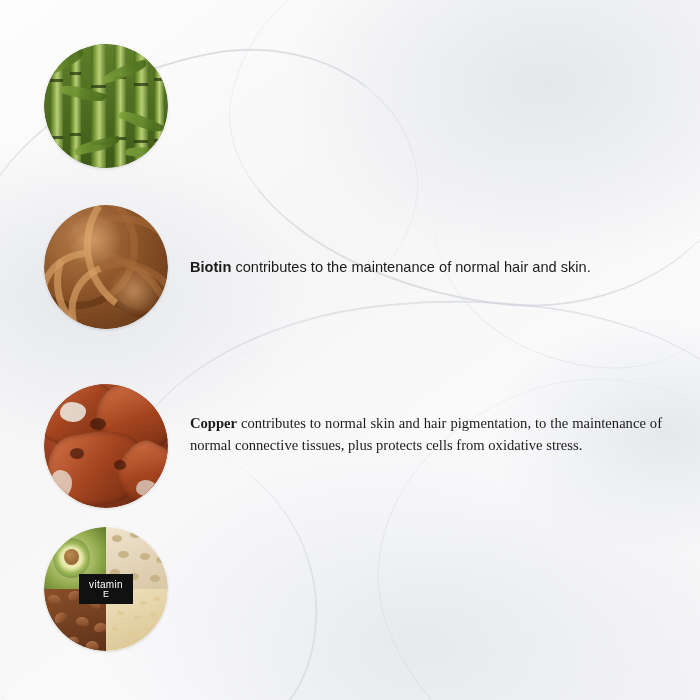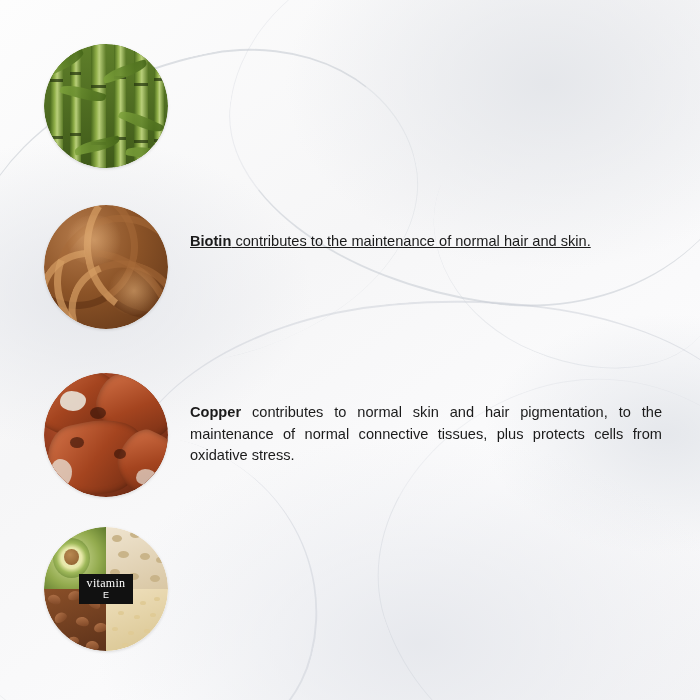--- a/index.html
+++ b/index.html
@@ -252,24 +252,23 @@
     color: #ffffff;
     width: 54px;
     height: 30px;
     display: flex;
     flex-direction: column;
     align-items: center;
     justify-content: center;
     z-index: 5;
   }
   .vitE .label .l1 {
-    font-size: 12px;
+    font-size: 10px;
     letter-spacing: 0.3px;
     line-height: 1.1;
-    font-family: Liberation Serif, serif;
   }
   .vitE .label .l2 {
     font-size: 9px;
     line-height: 1.1;
   }
 </style>
 </head>
 <body>
 
 <div class="page">
@@ -307,26 +306,26 @@
         <div class="thumb hair">
           <div class="wave" style="left:-30px; top:-20px; width:110px; height:110px; transform:rotate(15deg);"></div>
           <div class="wave" style="left:10px;  top:10px;  width:120px; height:120px; transform:rotate(-25deg);"></div>
           <div class="wave" style="left:-10px; top:50px;  width:130px; height:100px; transform:rotate(35deg);"></div>
           <div class="wave" style="left:40px;  top:-30px; width:120px; height:130px; transform:rotate(-10deg);"></div>
           <div class="wave" style="left:24px;  top:56px;  width:100px; height:90px;  transform:rotate(20deg);"></div>
           <div class="hl" style="left:20px; top:10px; width:60px; height:50px;"></div>
           <div class="hl" style="left:62px; top:62px; width:56px; height:48px;"></div>
         </div>
       </div>
-      <div class="text nojust" style="margin-top:26px;text-decoration:underline;">
+      <div class="text nojust" style="margin-top:52px;">
         <span class="term">Biotin</span><span> contributes to the maintenance of normal hair and skin.</span>
       </div>
     </div>
 
-    <div class="row" style="top:373px;">
+    <div class="row" style="top:384px;font-family:Liberation Serif, serif;">
       <div class="thumb-wrap">
         <div class="thumb copper">
           <div class="chunk" style="left:-12px; top:-6px;  width:86px;  height:70px;"></div>
           <div class="chunk" style="left:52px;  top:4px;   width:80px;  height:62px; transform:rotate(18deg);"></div>
           <div class="chunk" style="left:4px;   top:48px;  width:96px;  height:74px; transform:rotate(-12deg);"></div>
           <div class="chunk" style="left:74px;  top:60px;  width:62px;  height:62px; transform:rotate(26deg);"></div>
           <div class="spot" style="left:16px; top:18px; width:26px; height:20px;"></div>
           <div class="spot" style="left:6px;  top:86px; width:22px; height:28px; opacity:0.75;"></div>
           <div class="spot" style="left:92px; top:96px; width:20px; height:16px; opacity:0.7;"></div>
           <div class="dark" style="left:46px; top:34px; width:16px; height:12px;"></div>

